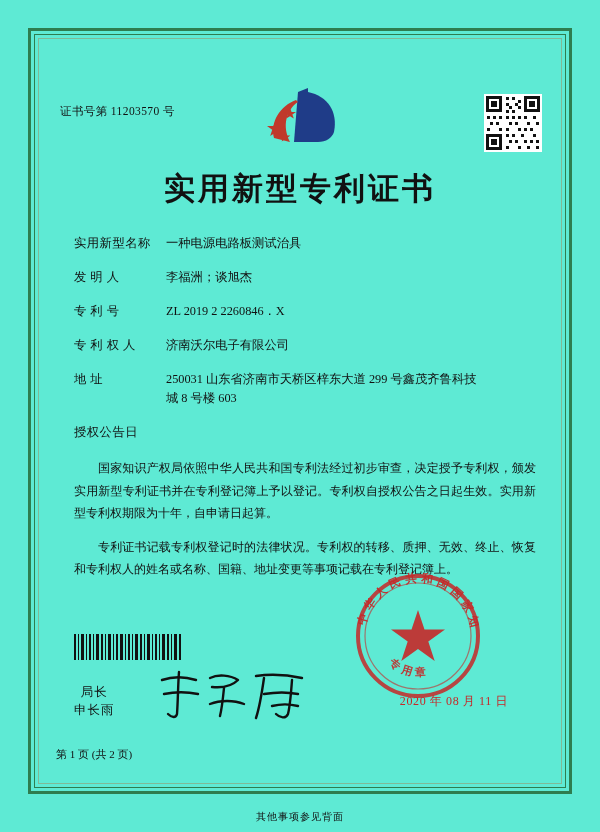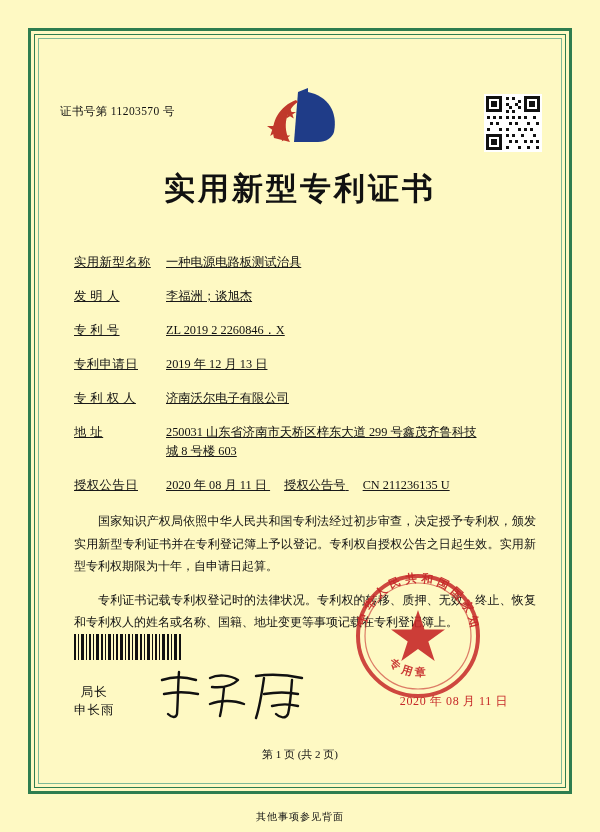--- a/index.html
+++ b/index.html
@@ -11,21 +11,21 @@
     height: 832px;
     background: #ffffff;
     font-family: "Liberation Serif", "DejaVu Serif", serif;
     color: #1a1a1a;
     overflow: hidden;
   }
   .page {
     position: relative;
     width: 600px;
     height: 832px;
-    background: #fef9c3;
+    background: #5eead4;
   }
   
   .frame-outer {
     position: absolute;
     left: 28px;
     top: 28px;
     right: 28px;
     bottom: 38px;
     border: 3px solid #2e7d4f;
     box-sizing: border-box;
@@ -102,24 +102,23 @@
     text-align: center;
     font-size: 31px;
     font-weight: bold;
     letter-spacing: 3px;
     color: #111;
     font-family: Liberation Sans, sans-serif;
   }
 
   
   .fields {
-    margin-top: 43px;
+    margin-top: 24px;
     padding-left: 18px;
     padding-right: 6px;
-    text-decoration: underline;
   }
   .field {
     display: flex;
     align-items: flex-start;
     font-size: 12.3px;
     line-height: 1.55;
     margin-bottom: 15px;
     color: #111;
   }
   .field .label {
@@ -203,21 +202,21 @@
     letter-spacing: 0.6px;
     white-space: nowrap;
   }
 
   
   .page-num {
     position: absolute;
     bottom: 10px;
     left: 0;
     right: 0;
-    text-align: center;
+    text-align: left;
     font-size: 11px;
     color: #111;
   }
   .footnote {
     position: absolute;
     bottom: 8px;
     left: 0;
     right: 0;
     text-align: center;
     font-size: 10px;
@@ -326,45 +325,36 @@
       <div class="field">
         <div class="label spaced">发 明 人</div>
         <div class="value">李福洲；谈旭杰</div>
       </div>
 
       <div class="field">
         <div class="label spaced">专 利 号</div>
         <div class="value">ZL 2019 2 2260846．X</div>
       </div>
 
-      <div class="field">
-        <div class="label spaced">专利申请日</div>
-        <div class="value">2019 年 12 月 13 日</div>
-      </div>
 
       <div class="field">
         <div class="label spaced">专 利 权 人</div>
         <div class="value">济南沃尔电子有限公司</div>
       </div>
 
       <div class="field">
         <div class="label spaced">地 址</div>
         <div class="value">
           <span>250031  山东省济南市天桥区梓东大道 299 号鑫茂齐鲁科技</span>
           <span class="sub">城 8 号楼 603</span>
         </div>
       </div>
 
       <div class="field">
         <div class="label spaced">授权公告日</div>
-        <div class="value">
-          <span>2020 年 08 月 11 日</span>
-          <span class="inline-extra">授权公告号</span>
-          <span class="inline-extra">CN 211236135 U</span>
-        </div>
       </div>
 
     </div>
 
     <div class="paras">
       <p class="para">国家知识产权局依照中华人民共和国专利法经过初步审查，决定授予专利权，颁发实用新型专利证书并在专利登记簿上予以登记。专利权自授权公告之日起生效。实用新型专利权期限为十年，自申请日起算。</p>
       <p class="para">专利证书记载专利权登记时的法律状况。专利权的转移、质押、无效、终止、恢复和专利权人的姓名或名称、国籍、地址变更等事项记载在专利登记簿上。</p>
     </div>
 
     <div class="barcode">

